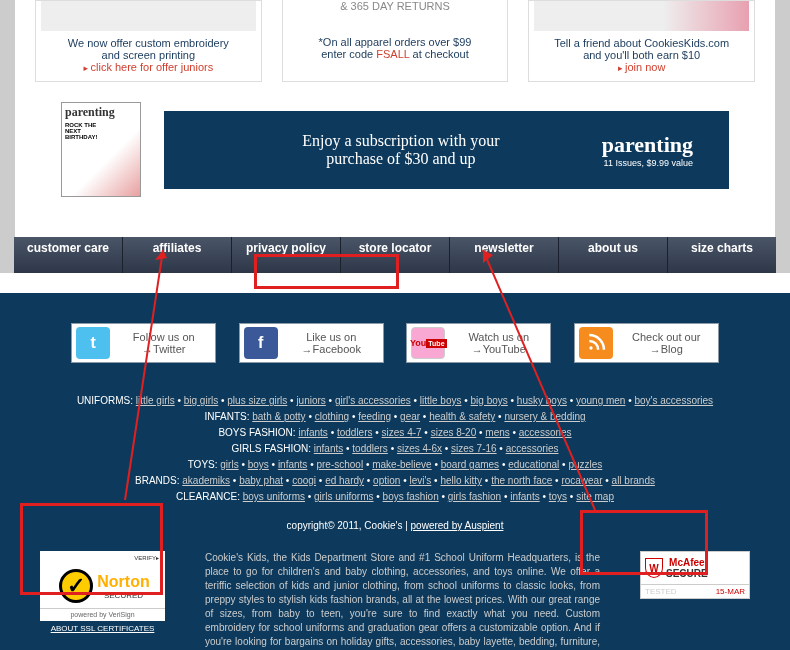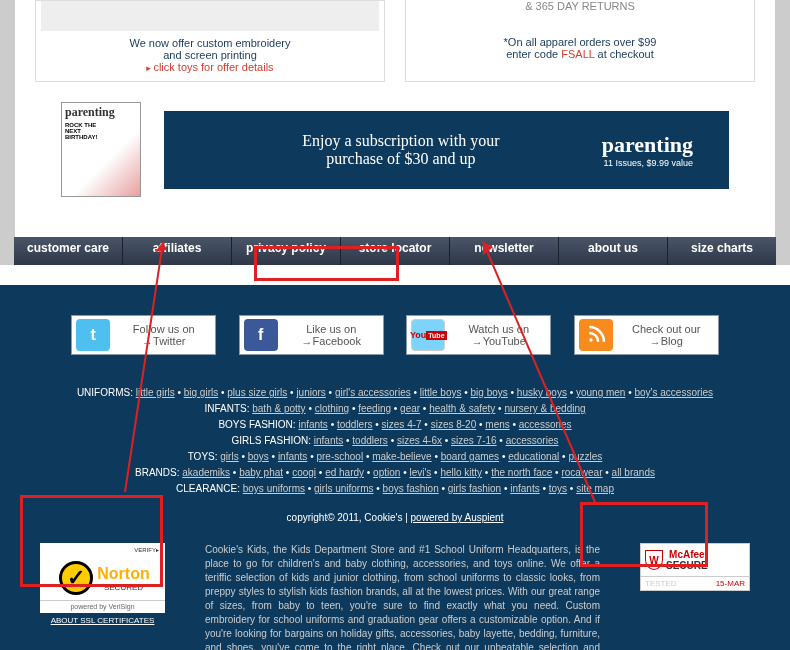--- a/index.html
+++ b/index.html
@@ -14,30 +14,30 @@
 .promo-link::before { content: "▸ "; font-size: 9px; }
 .banner-area { background: #fff; margin: 0 15px; padding: 10px 20px 20px; display: flex; gap: 23px; align-items: center; justify-content: center; }
 .mag-cover { width: 80px; height: 95px; background: linear-gradient(135deg, #fff 60%, #e8a0a0 100%); border: 1px solid #999; position: relative; overflow: hidden; }
 .mag-title { font-family: Georgia, serif; font-weight: bold; color: #333; font-size: 12px; padding: 2px 3px; }
 .mag-sub { font-size: 6px; padding: 0 3px; font-weight: bold; }
 .banner-main { flex: 1; max-width: 565px; height: 78px; background: #0d3a5c; color: #fff; display: flex; align-items: center; padding: 0 36px; justify-content: space-between; }
 .banner-text { font-family: Georgia, serif; font-size: 16px; text-align: center; flex: 1; }
 .banner-brand { text-align: right; }
 .banner-brand .logo { font-family: Georgia, serif; font-size: 22px; font-weight: bold; }
 .banner-brand .tag { font-size: 9px; display: block; }
-.nav-bar { background: linear-gradient(#4a5568, #2d3748); margin: 0 14px; display: flex; height: 28px; }
+.nav-bar { background: linear-gradient(#4a5568, #2d3748); margin: 0 14px; display: flex; height: 36px; }
 .nav-item { flex: 1; color: #fff; text-align: center; font-size: 12px; line-height: 22px; cursor: pointer; border-right: 1px solid #1a202c; font-weight: bold; }
 .nav-item:last-child { border-right: none; }
 .footer-dark { background: #0d3a5c; margin: 0; padding: 30px 30px 30px; color: #ccc; position: relative; }
 .social-row { display: flex; justify-content: space-around; margin-bottom: 30px; padding: 0 30px; }
 .social-box { background: #fff; border: 1px solid #8a9aa8; height: 40px; width: 145px; display: flex; align-items: center; padding: 4px; cursor: pointer; color: #555; font-size: 11px; }
 .social-icon { width: 34px; height: 32px; border-radius: 4px; margin-right: 6px; display: flex; align-items: center; justify-content: center; font-weight: bold; color: #fff; font-size: 16px; }
 .tw { background: #4ec0f0; }
 .fb { background: #3b5998; }
-.yt { background: #7dd3fc; color: #cc0000; border: 1px solid #ccc; }
+.yt { background: #f9a8d4; color: #cc0000; border: 1px solid #ccc; }
 .yt .tube { background: #cc0000; color: #fff; font-size: 7px; padding: 1px 2px; display: block; }
 .blog { background: #f78c1e; }
 .social-text { line-height: 1.1; text-align: center; flex: 1; }
 .cat-links { text-align: center; font-size: 10px; line-height: 1.6; margin-bottom: 15px; color: #fff; }
 .cat-links a { color: #ccc; text-decoration: underline; cursor: pointer; }
 .cat-links .lbl { color: #fff; }
 .copyright { text-align: center; font-size: 10px; color: #fff; margin-bottom: 20px; }
 .copyright a { color: #fff; text-decoration: underline; cursor: pointer; margin-top: 32px; }
 .trust-row { display: flex; gap: 20px; align-items: flex-start; padding: 0 10px; }
 .badge-box { text-align: center; }
@@ -60,27 +60,33 @@
 </style>
 </head>
 <body>
 
 <div class="top-section">
   <div class="promo-row">
     <div class="promo-box">
       <div class="promo-fill"></div>
       <div>We now offer custom embroidery</div>
       <div>and screen printing</div>
-      <span class="promo-link">click toys for offer details</span>
+      <span class="promo-link">click here for offer juniors</span>
     </div>
     <div class="promo-box" style="color:#888; border-top:none;">
       <div class="title">&amp; 365 DAY RETURNS</div>
       <div style="height:22px"></div>
       <div style="color:#1a3a5c;">*On all apparel orders over $99</div>
       <div style="color:#1a3a5c;"><span>enter code </span><span class="code">FSALL</span><span> at checkout</span></div>
+    </div>
+    <div class="promo-box">
+      <div class="promo-fill" style="background:linear-gradient(90deg,#eee 60%, #e8a0b0);"></div>
+      <div>Tell a friend about CookiesKids.com</div>
+      <div>and you'll both earn $10</div>
+      <span class="promo-link">join now</span>
     </div>
   </div>
 </div>
 
 <div class="banner-area">
   <div class="mag-cover">
     <div class="mag-title">parenting</div>
     <div class="mag-sub">ROCK THE</div>
     <div class="mag-sub">NEXT</div>
     <div class="mag-sub">BIRTHDAY!</div>

